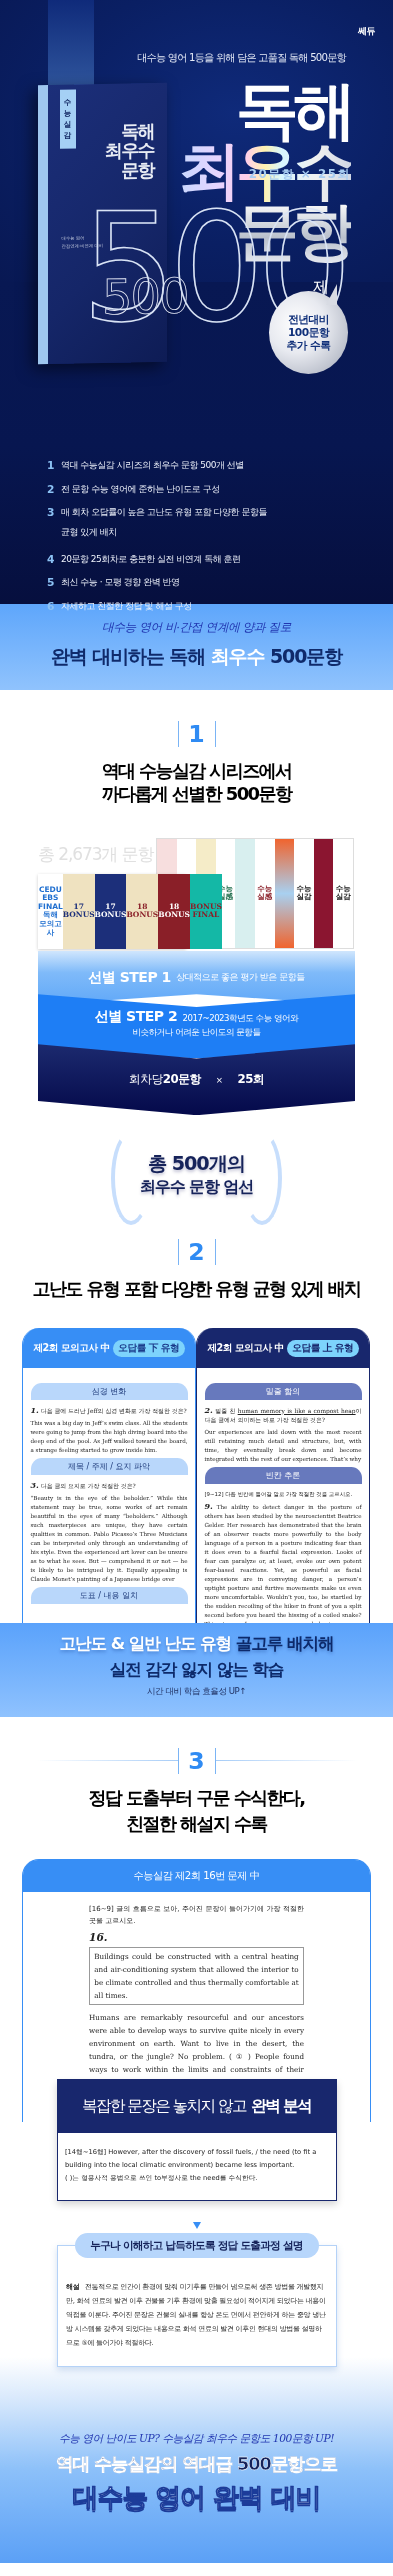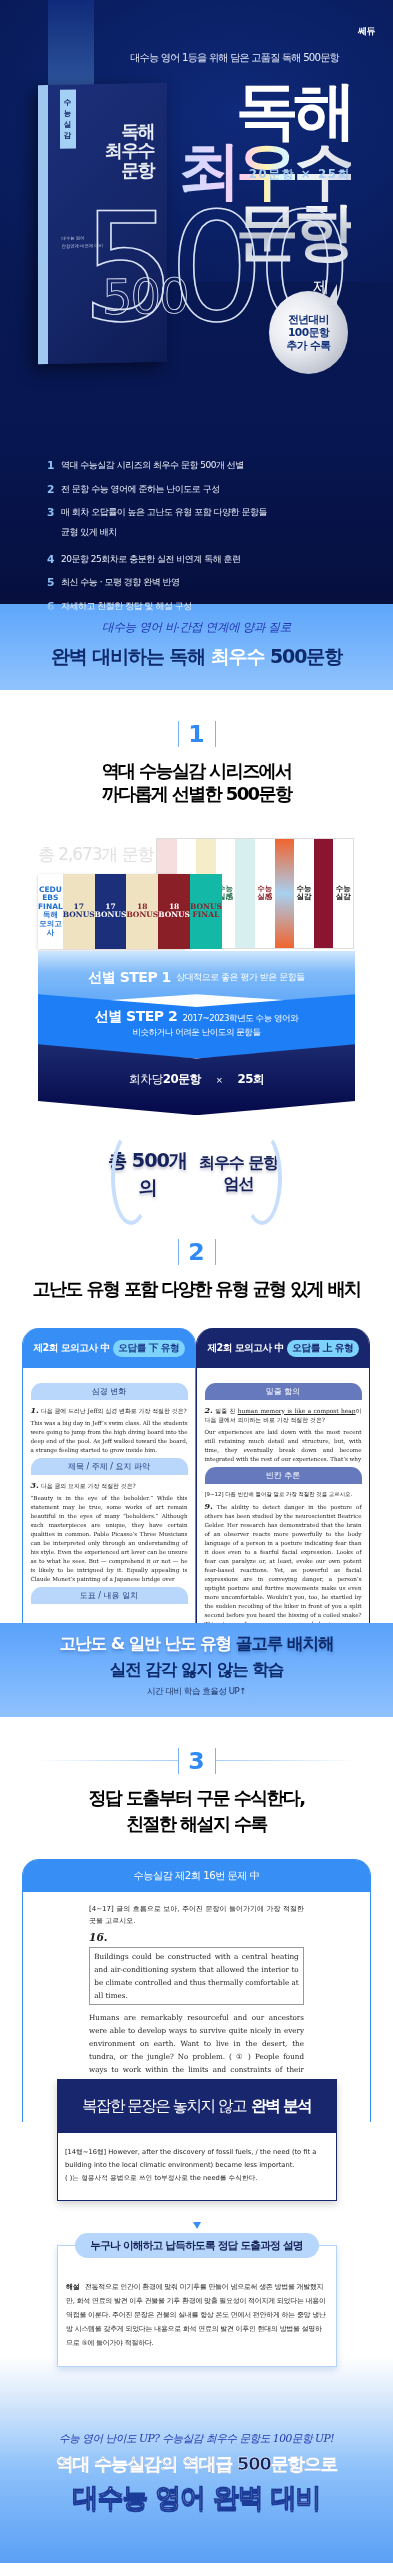--- a/index.html
+++ b/index.html
@@ -1,21 +1,21 @@
 <!DOCTYPE html>
 <html style="font-size:8.6px"><head>
 <meta charset="utf-8">
 <style>
 *{box-sizing:border-box;margin:0;padding:0}
 body{width:393px;background:#fff;font-family:"DejaVu Sans",sans-serif;color:#111;overflow-x:hidden}
 .hero{position:relative;height:282px;background:radial-gradient(ellipse at 60% 40%,#0f2a7a 0%,#0a1f63 55%,#081853 100%);overflow:hidden}
 .hero .ribbon{position:absolute;left:48px;top:0;width:46px;height:294px;background:linear-gradient(180deg,#0f2a7a 0%,#3a64a8 40%,#7fb2ea 75%,#9dcaf6 100%);display:flex;flex-direction:column;align-items:center;justify-content:flex-end;padding-bottom:21.5px}
 .hero .ribbon span{font-family:"DejaVu Serif",serif;font-weight:bold;font-size:23.6px;line-height:31px;color:#0b1f5c}
 .hero .brand{position:absolute;right:18px;top:25px;color:#fff;font-weight:bold;font-size:9px;letter-spacing:-0.5px}
-.hero .tagline{position:absolute;right:54px;top:51px;color:#e6ebf7;font-size:10.2px;letter-spacing:-0.8px}
+.hero .tagline{position:absolute;right:47px;top:51px;color:#e6ebf7;font-size:10.2px;letter-spacing:-0.8px}
 .hero .big{position:absolute;right:42px;font-weight:bold;font-size:63px;letter-spacing:-5.4px;line-height:1;color:#fff}
 .hero .big.l1{top:79px}
 .hero .big.l2{top:139px;background:linear-gradient(90deg,#c8d8ff,#e8d4ff 25%,#ffd0e8 40%,#fff2b0 50%,#d8f6ff 60%,#f0f0f0 80%,#cfd6e4);-webkit-background-clip:text;background-clip:text;color:transparent}
 .hero .big.l3{top:200px;background:linear-gradient(180deg,#fff,#b9c0cc 60%,#e4e7ee);-webkit-background-clip:text;background-clip:text;color:transparent}
 .hero2{position:relative;height:164px;background:linear-gradient(180deg,#081853 0%,#071650 100%)}
 .book{position:absolute;left:38px;top:-198px;width:129px;height:279px;background:linear-gradient(135deg,#1c2f7a 0%,#152668 60%,#0e1c55 100%);transform:skewY(-1deg);box-shadow:-5.4px 5.4px 16px rgba(0,0,0,.5)}
 .book .spine{position:absolute;left:0;top:0;width:9.7px;height:100%;background:#9fc7ef}
 .book .label{position:absolute;left:21.5px;top:5.4px;width:16px;height:59px;background:#a5d0f5;display:flex;flex-direction:column;align-items:center;justify-content:center;font-family:"DejaVu Serif",serif;font-size:7.5px;font-weight:bold;color:#0b1f5c;line-height:10.7px}
 .book .title{position:absolute;right:13px;top:38px;text-align:right;color:#e8ecf4;font-weight:bold;font-size:18px;line-height:19.3px;letter-spacing:-1.6px}
 .book .sub{position:absolute;left:23.6px;top:150px;color:#c6cde0;font-size:4.3px;line-height:7.5px}
@@ -44,21 +44,21 @@
 .books .back{position:absolute;left:118px;top:0;width:198px;height:111px;display:flex;border:0.5px solid #ddd}
 .books .front{position:absolute;left:0;top:36px;width:148px;height:75px;display:flex;box-shadow:0 1.1px 3.2px rgba(0,0,0,.2)}
 .cv{flex:1;display:flex;flex-direction:column;align-items:center;justify-content:center;font-family:"DejaVu Serif",serif;font-weight:bold;font-size:7.5px;line-height:8.6px}
 .steps{width:317px;margin:0 auto}
 .step1{height:54px;background:linear-gradient(180deg,#d0e6fd,#7fbaf9 40%,#60a8f8);color:#fff;display:flex;align-items:center;justify-content:center;font-size:9px;letter-spacing:-0.5px;clip-path:polygon(0 0,100% 0,100% 100%,50% 80%,0 100%)}
 .step2{margin-top:-10.7px;height:64px;background:#1e7ef5;color:#fff;padding-top:15px;font-size:8.6px;line-height:14px;letter-spacing:-0.5px;clip-path:polygon(0 0,50% 20%,100% 0,100% 90%,50% 100%,0 90%)}
 .step1 b,.step2 b{font-size:14px;margin-right:5.4px}
 .step3{margin-top:-14px;height:71px;background:linear-gradient(180deg,#1c2a6f,#04094a);color:#fff;display:flex;align-items:center;justify-content:center;font-size:11.8px;letter-spacing:-0.5px;clip-path:polygon(0 0,50% 20%,100% 0,100% 80%,50% 100%,0 80%)}
 .step3 .x{margin:0 15px;font-size:8.6px}
 .step3 b{font-weight:bold}
-.laurel{position:relative;width:182px;height:97px;margin:10.7px auto 0;display:flex;align-items:center;justify-content:center}
+.laurel{position:relative;width:182px;height:97px;margin:10.7px auto 0;display:flex;flex-direction:column;align-items:center;justify-content:center}
 .laurel:before,.laurel:after{content:"";position:absolute;top:5.4px;width:32px;height:86px;border:4.3px solid #c7defc;border-radius:50%}
 .laurel:before{left:5.4px;border-right-color:transparent;border-top-color:transparent}
 .laurel:after{right:5.4px;border-left-color:transparent;border-top-color:transparent}
 .laurel .a{font-size:19.3px;font-weight:bold;color:#16235a;letter-spacing:-1.1px;text-shadow:0 1.6px 3.2px rgba(0,0,80,.25)}
 .laurel .b{font-size:16px;font-weight:bold;color:#16235a;letter-spacing:-1.1px;text-shadow:0 1.6px 3.2px rgba(0,0,80,.25)}
 .cols{display:flex;width:349px;margin:28px auto 0;gap:0}
 .col{width:174px;border-radius:17px 17px 0 0;overflow:hidden;text-align:left}
 .col .head{height:40px;display:flex;align-items:center;justify-content:center;color:#fff;font-size:9.7px;font-weight:bold;letter-spacing:-0.5px}
 .col .head .pill{margin-left:3.2px;background:#7dd3fc;border-radius:10.7px;padding:2.1px 5.4px;font-size:9.7px}
 .col.low{border:1.6px solid #378ef5;border-top:0}
@@ -303,21 +303,21 @@
     <div class="line r"></div>
   </div>
   <h2>
     <div>정답 도출부터 구문 수식한다,</div>
     <div>친절한 해설지 수록</div>
   </h2>
 
   <div class="ex">
     <div class="head">수능실감 제2회 16번 문제 中</div>
     <div class="body">
-      <div class="inst">[4~17] 글의 흐름으로 보아, 주어진 문장이 들어가기에 가장 적절한 곳을 고르시오.</div>
+      <div class="inst">[16~9] 글의 흐름으로 보아, 주어진 문장이 들어가기에 가장 적절한 곳을 고르시오.</div>
       <div class="n16">16.</div>
       <div class="given">Buildings could be constructed with a central heating and air-conditioning system that allowed the interior to be climate controlled and thus thermally comfortable at all times.</div>
       <p style="margin-top:6.4px"><span>Humans are remarkably resourceful and our ancestors were able to develop ways to survive quite nicely in every environment on earth. Want to live in the desert, the tundra, or the jungle? No problem. ( ① ) People found ways to work within the limits and constraints of their environments. ( ② ) If it was really hot for part of the year, they didn’t have the option to install central air. ( ③ ) Instead, they figured out ways to stay cool by creating thermally comfortable microclimates. ( ④ ) </span><span class="hl2">However, after the discovery of fossil fuels, the need to fit a building into the local climatic environment became less important.</span><span> ( ⑤ ) As a result, many of the traditional ways of staying comfortable have been lost or forgotten.</span> <span style="font-family:'DejaVu Sans',sans-serif;font-size:5.9px">[3점]</span></p>
     </div>
   </div>
 
   <div class="analysis">
     <div class="h">
         <span>복잡한 문장은 놓치지 않고</span>
         <b>완벽 분석</b>

